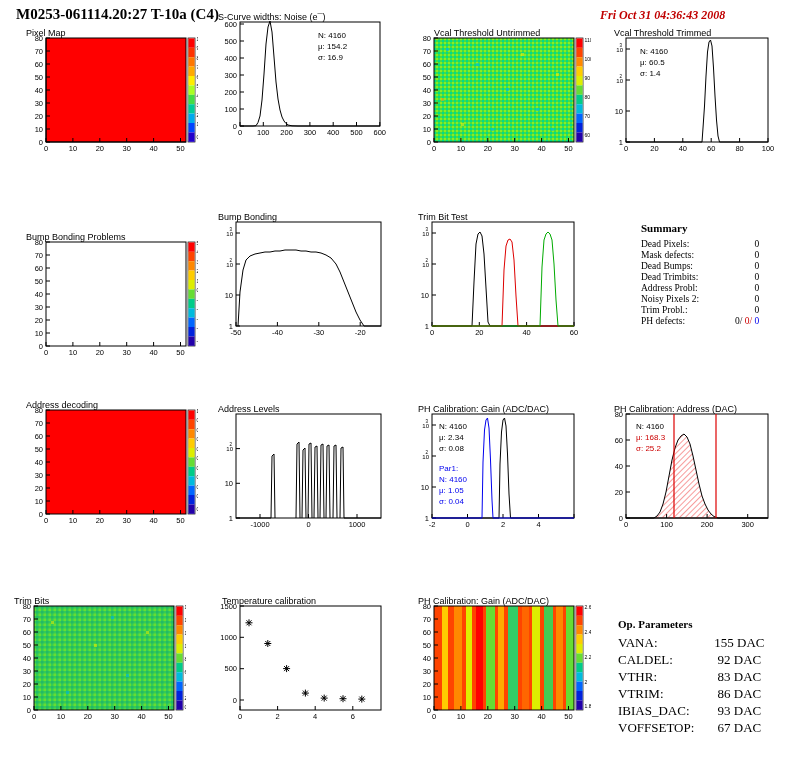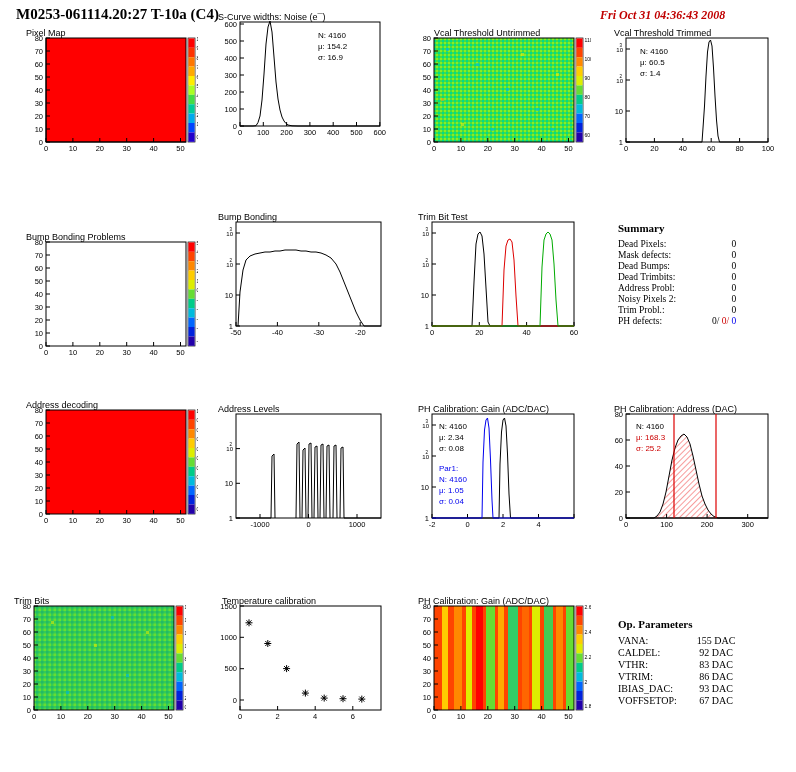--- a/index.html
+++ b/index.html
@@ -1,28 +1,28 @@
 <!DOCTYPE html>
 <html><head>
 <meta charset="utf-8">
 <style>
   html,body{margin:0;padding:0;}
   body{width:796px;height:772px;background:#ffffff;font-family:"Liberation Sans",sans-serif;color:#000;position:relative;overflow:hidden;}
   .title{position:absolute;left:16px;top:6px;font-size:15px;font-weight:bold;font-family:"Liberation Serif",serif;letter-spacing:0px;}
   .datestamp{position:absolute;left:600px;top:8px;font-size:12px;font-weight:bold;color:#c00000;font-family:"Liberation Serif",serif;font-style:italic;}
   .panel{position:absolute;}
   .ptitle{position:absolute;font-size:9px;color:#000;white-space:nowrap;}
-  .summary{position:absolute;font-size:10px;}
+  .summary{position:absolute;font-size:10px;margin-left:23px;}
   .summary h4{margin:0 0 5px 0;font-size:11px;font-weight:bold;font-family:"Liberation Serif",serif;}
   .summary table{border-collapse:collapse;font-size:9.5px;font-family:"Liberation Serif",serif;}
   .summary td{padding:0 0 1px 0;}
   .summary td.v{text-align:right;padding-left:36px;}
   .opparam{position:absolute;font-size:10px;}
   .opparam h4{margin:0 0 5px 0;font-size:11px;font-weight:bold;font-family:Liberation Serif, serif;}
-  .opparam table{border-collapse:collapse;font-size:10px;font-family:"Liberation Serif",serif;}
+  .opparam table{border-collapse:collapse;font-size:13px;font-family:"Liberation Serif",serif;}
   .opparam td{padding:0 0 1px 0;}
   .opparam td.v{text-align:center;padding-left:20px;}
   svg{display:block;}
   .redv{color:#cc0000;}
   .bluev{color:#0000ee;}
 </style>
 </head>
 <body>
 
 <div class="title">M0253-061114.20:27 T-10a (C4)</div>

